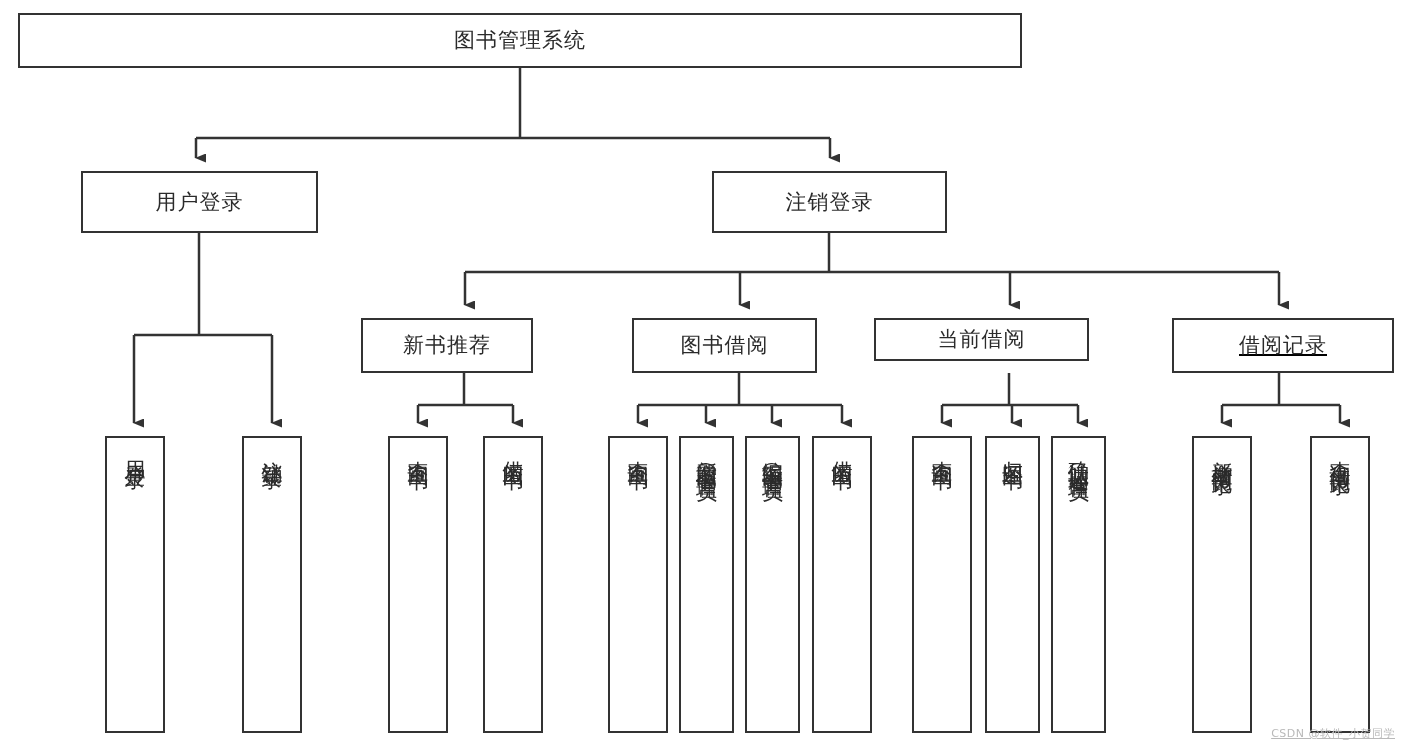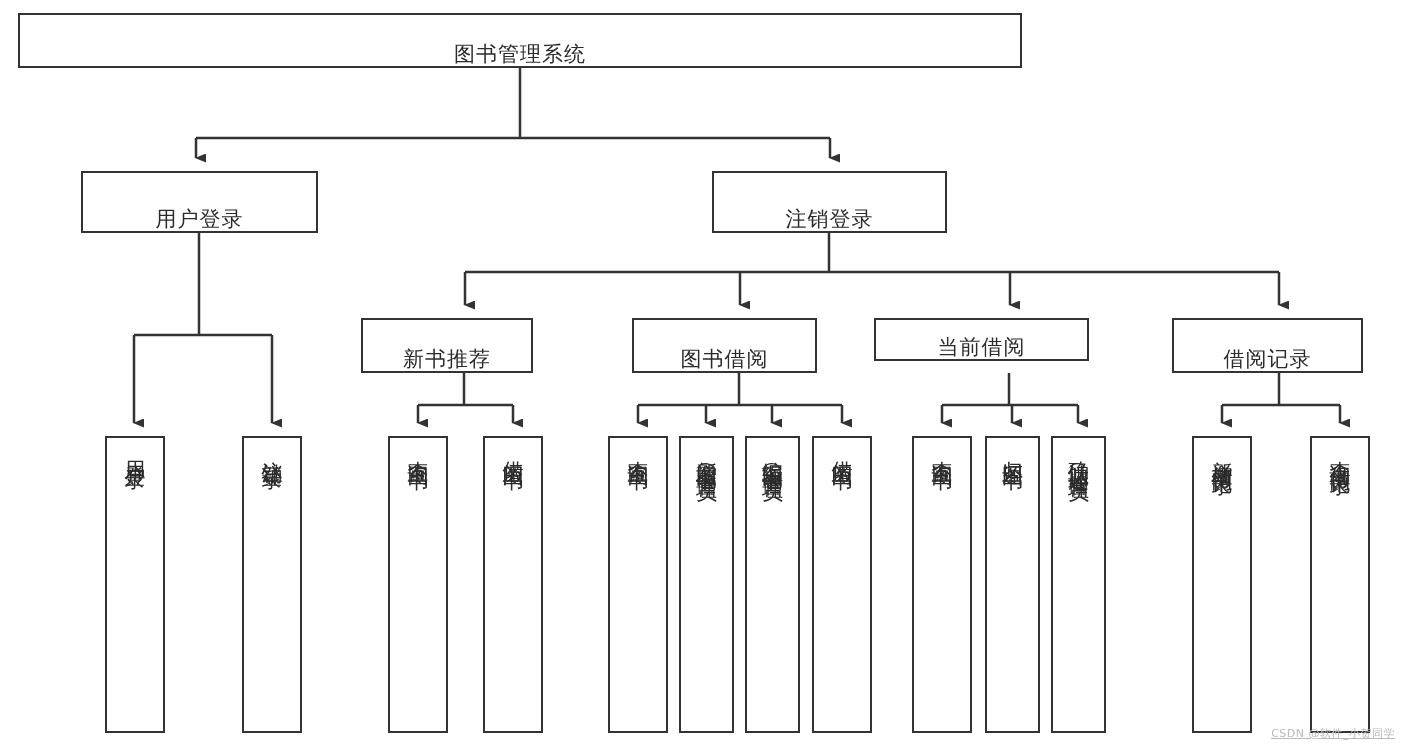--- a/index.html
+++ b/index.html
@@ -24,21 +24,21 @@
     top: 0;
     width: 1405px;
     height: 747px;
   }
   .node {
     position: absolute;
     box-sizing: border-box;
     background: #ffffff;
     border: 2px solid #333333;
     display: flex;
-    align-items: flex-end;
+    align-items: center;
     justify-content: center;
     z-index: 2;
   }
   .node-label {
     font-size: 21px;
     color: #2b2b2b;
     letter-spacing: 1px;
     line-height: 1.15;
     white-space: nowrap;
     font-family: "DejaVu Sans", "Liberation Sans", sans-serif;
@@ -137,21 +137,21 @@
 
   <div class="node" style="left: 361px; top: 318px; width: 172px; height: 55px;">
     <span class="node-label">新书推荐</span>
   </div>
   <div class="node" style="left: 632px; top: 318px; width: 185px; height: 55px;">
     <span class="node-label">图书借阅</span>
   </div>
   <div class="node" style="left: 874px; top: 318px; width: 215px; height: 43px;">
     <span class="node-label">当前借阅</span>
   </div>
-  <div class="node" style="left: 1172px; top: 318px; width: 191px; height: 55px;">
+  <div class="node" style="left: 1172px; top: 318px; width: 222px; height: 55px; text-decoration: underline;">
     <span class="node-label">借阅记录</span>
   </div>
 
   <div class="node leaf" style="left: 105px; top: 436px; width: 60px; height: 297px;">
     <span class="node-label">用户登录</span>
   </div>
   <div class="node leaf" style="left: 242px; top: 436px; width: 60px; height: 297px;">
     <span class="node-label">注销登录</span>
   </div>
   <div class="node leaf" style="left: 388px; top: 436px; width: 60px; height: 297px;">

